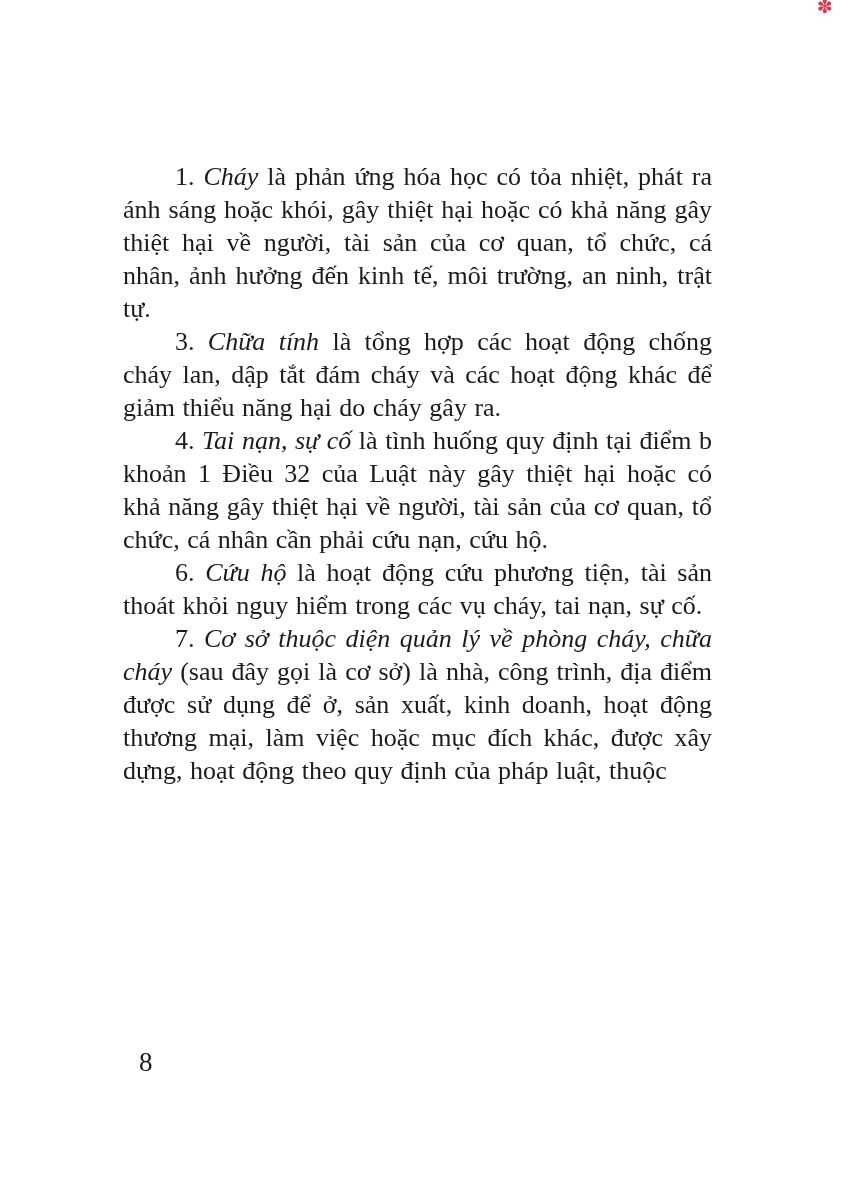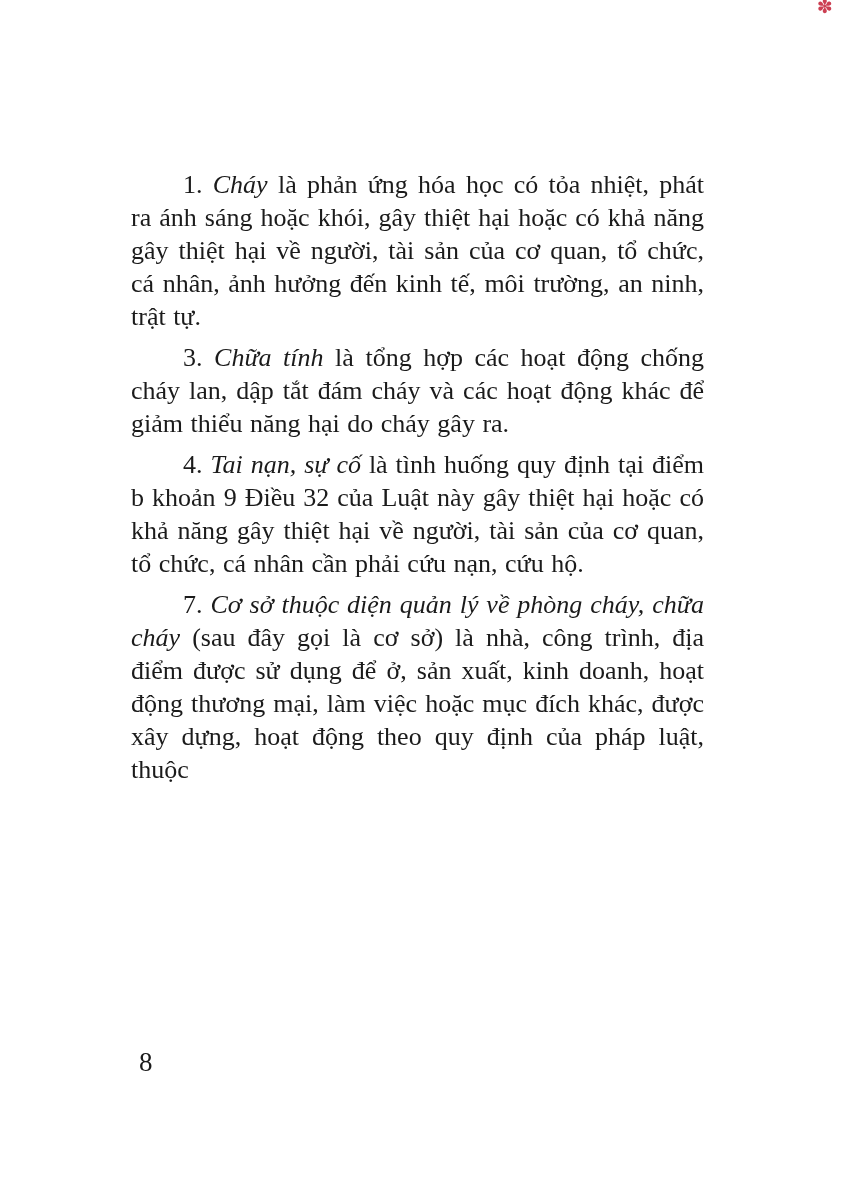--- a/index.html
+++ b/index.html
@@ -24,21 +24,21 @@
     line-height: 19px;
     font-family: "DejaVu Sans", sans-serif;
   }
   .textblock {
     position: absolute;
     top: 160px;
     left: 123px;
     width: 589px;
   }
   .para {
-    margin: 8px;
+    margin: 0;
     font-size: 26px;
     line-height: 33px;
     text-align: justify;
     text-indent: 52px;
     word-spacing: 1px;
   }
   .term {
     font-style: italic;
   }
   .pagenum {
@@ -52,18 +52,19 @@
 </style>
 </head>
 <body>
 
 <div class="page">
   <span class="ornament" style="color: rgb(204, 63, 82);">✽</span>
 
   <main class="textblock">
       <p class="para"><span class="plain">1. </span><span class="term">Cháy</span><span class="plain"> là phản ứng hóa học có tỏa nhiệt, phát ra ánh sáng hoặc khói, gây thiệt hại hoặc có khả năng gây thiệt hại về người, tài sản của cơ quan, tổ chức, cá nhân, ảnh hưởng đến kinh tế, môi trường, an ninh, trật tự.</span></p>
       <p class="para"><span class="plain">3. </span><span class="term">Chữa tính</span><span class="plain"> là tổng hợp các hoạt động chống cháy lan, dập tắt đám cháy và các hoạt động khác để giảm thiểu năng hại do cháy gây ra.</span></p>
-      <p class="para"><span class="plain">4. </span><span class="term">Tai nạn, sự cố</span><span class="plain"> là tình huống quy định tại điểm b khoản 9 Điều 32 của Luật này gây thiệt hại hoặc có khả năng gây thiệt hại về người, tài sản của cơ quan, tổ chức, cá nhân cần phải cứu nạn, cứu hộ.</span></p>
+      <p class="para"><span class="plain">4. </span><span class="term">Tai nạn, sự cố</span><span class="plain"> là tình huống quy định tại điểm b khoản 1 Điều 32 của Luật này gây thiệt hại hoặc có khả năng gây thiệt hại về người, tài sản của cơ quan, tổ chức, cá nhân cần phải cứu nạn, cứu hộ.</span></p>
+      <p class="para"><span class="plain">6. </span><span class="term">Cứu hộ</span><span class="plain"> là hoạt động cứu phương tiện, tài sản thoát khỏi nguy hiểm trong các vụ cháy, tai nạn, sự cố.</span></p>
       <p class="para"><span class="plain">7. </span><span class="term">Cơ sở thuộc diện quản lý về phòng cháy, chữa cháy</span><span class="plain"> (sau đây gọi là cơ sở) là nhà, công trình, địa điểm được sử dụng để ở, sản xuất, kinh doanh, hoạt động thương mại, làm việc hoặc mục đích khác, được xây dựng, hoạt động theo quy định của pháp luật, thuộc</span></p>
     </main>
 
   <div class="pagenum">8</div>
 </div>
 
 </body></html>

